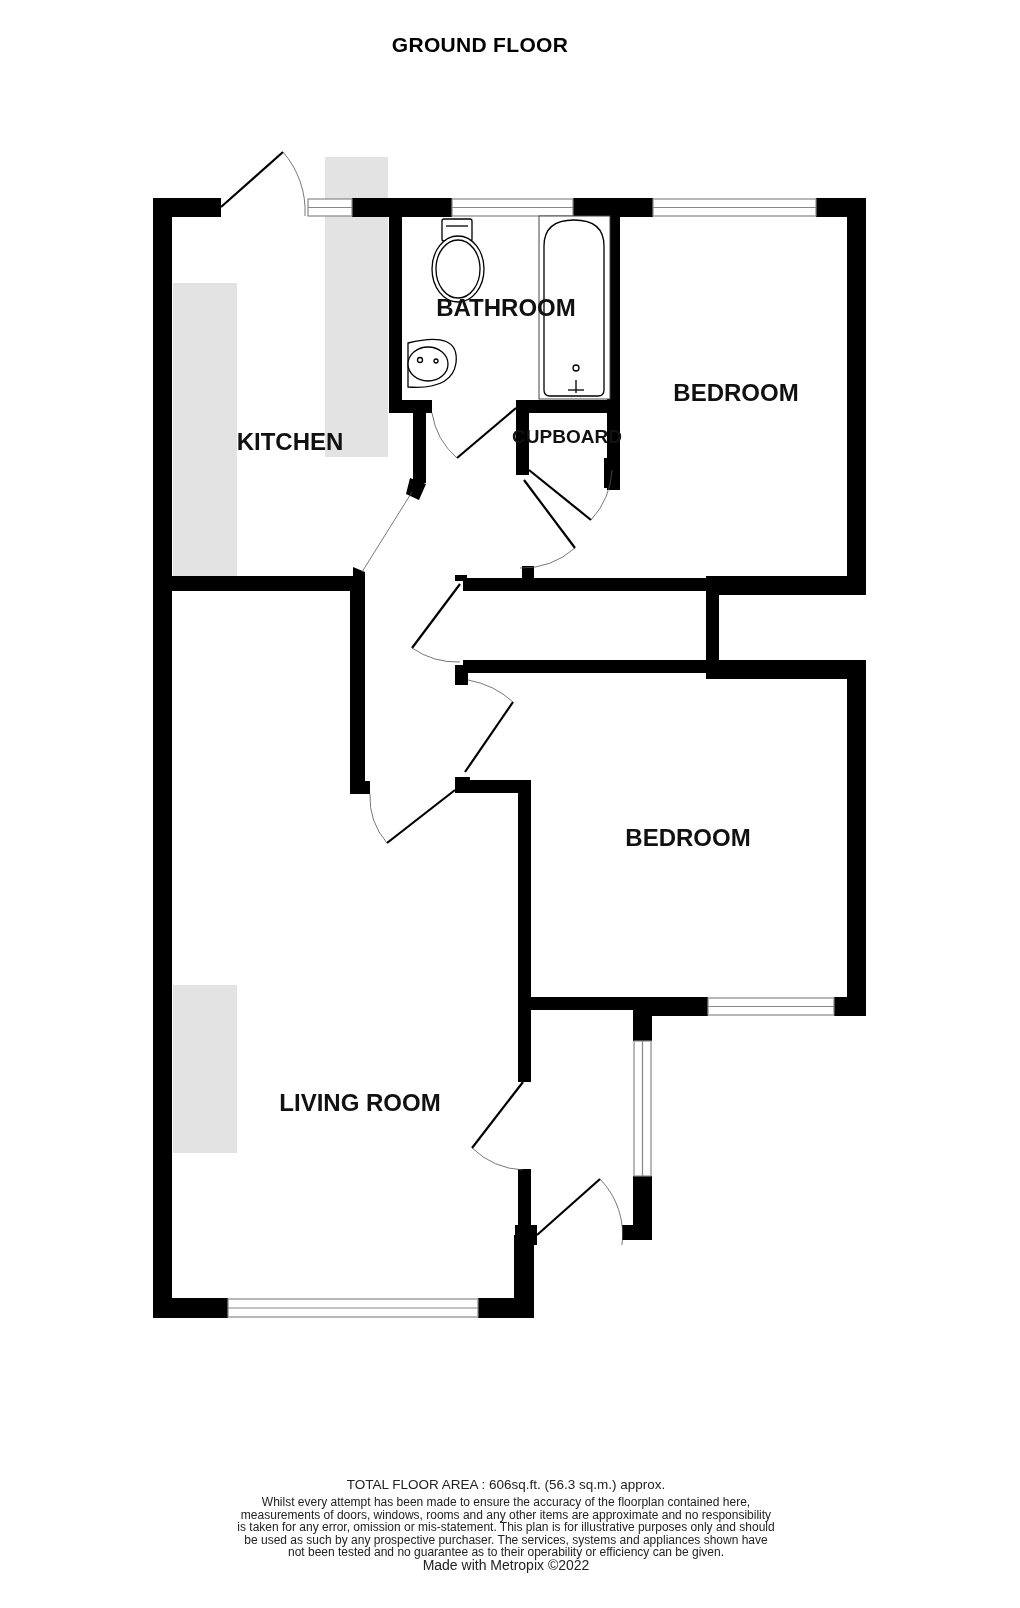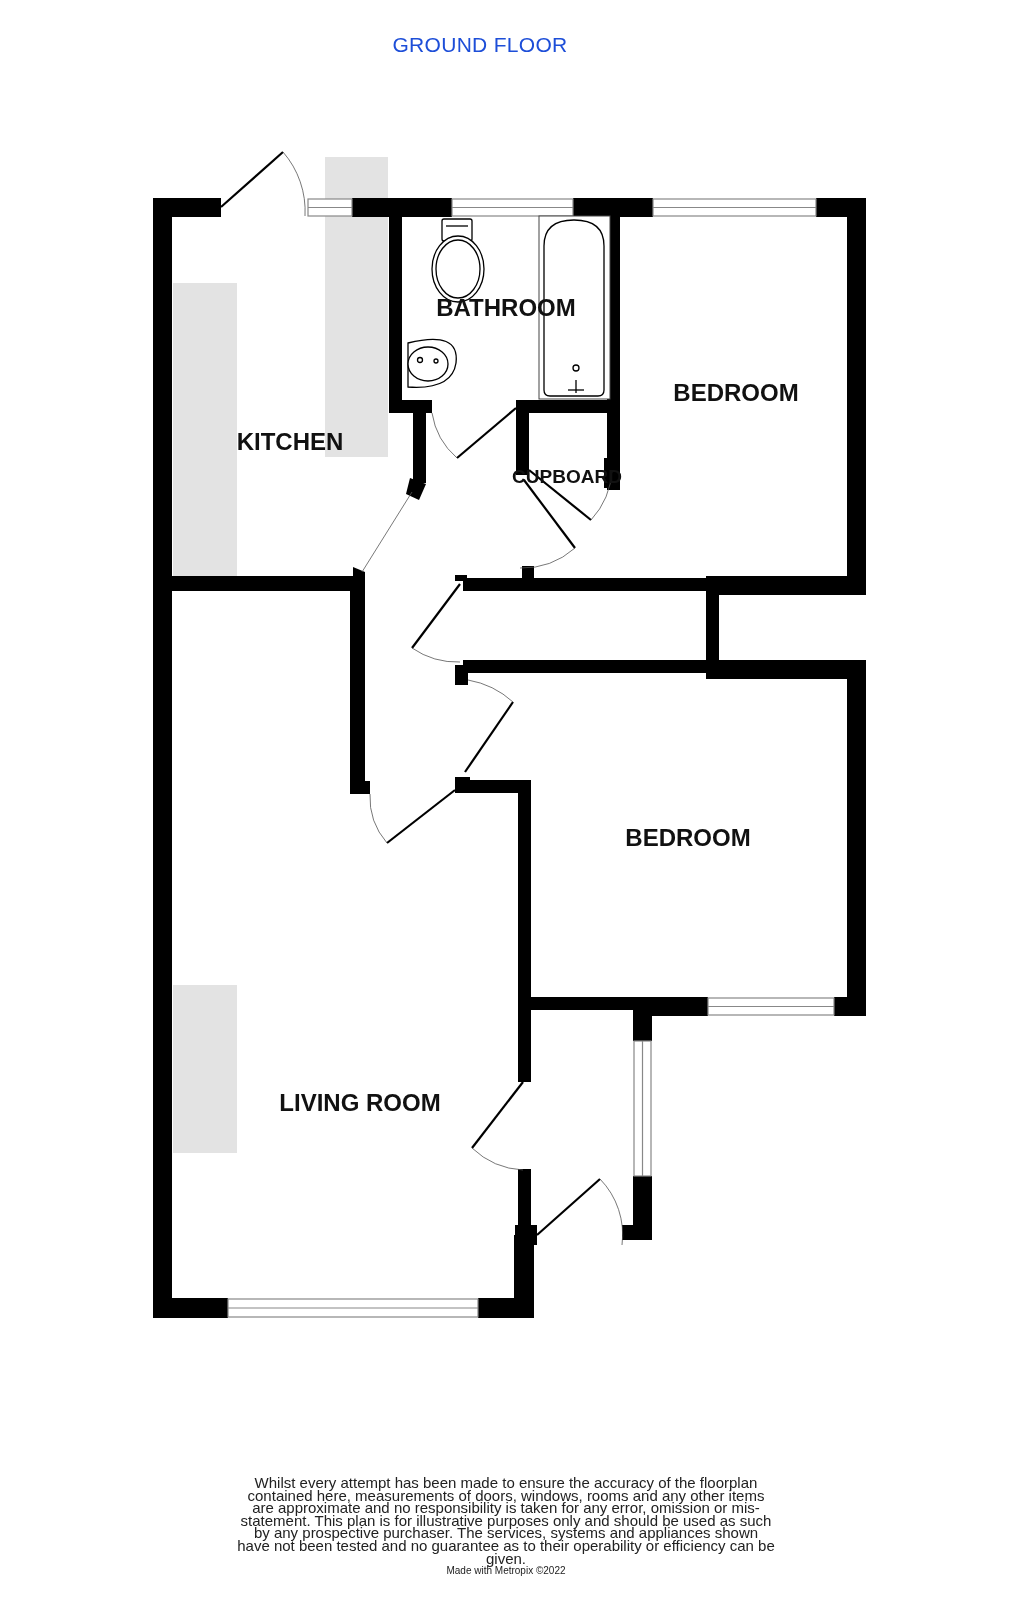--- a/index.html
+++ b/index.html
@@ -1,23 +1,23 @@
 <!DOCTYPE html>
 <html><head>
 <meta charset="utf-8">
 <style>
   html, body { margin:0; padding:0; background:#ffffff; }
   body { width:1020px; height:1608px; position:relative; overflow:hidden; font-family:"Liberation Sans", sans-serif; }
-  .title { position:absolute; left:0; width:960px; top:33px; text-align:center; font-size:21px; color:#1d4ed8; letter-spacing:0.3px; }
+  .title { position:absolute; left:0; width:960px; top:33px; text-align:center; font-size:21px; color:#000000; letter-spacing:0.3px;font-weight:bold; }
   svg.plan { position:absolute; left:0; top:0; }
   .room-label { position:absolute; font-weight:bold; font-size:24px; color:#111; white-space:nowrap; transform:translate(-50%,-50%); }
   .footer { position:absolute; left:236px; width:540px; top:1477px; text-align:center; color:#222; }
   .footer .area { font-size:13.5px; margin-bottom:4px; }
-  .footer .disclaimer { font-size:15px; line-height:12.6px; }
-  .footer .made { font-size:10px; line-height:12.6px; }
+  .footer .disclaimer { font-size:12px; line-height:12.6px; }
+  .footer .made { font-size:14px; line-height:12.6px; }
 </style>
 </head>
 <body>
 
 <div class="title">GROUND FLOOR</div>
 
 <svg class="plan" width="1020" height="1608" viewBox="0 0 1020 1608">
 
   <g fill="#e3e3e3">
     <rect x="173" y="283" width="64" height="297"></rect>
@@ -165,21 +165,22 @@
     <rect x="539" y="216" width="71" height="183" fill="#fff" stroke="#444" stroke-width="1"></rect>
     <path d="M544,246 Q544,220 574,220 Q604,220 604,246 L604,390 Q604,396 598,396 L550,396 Q544,396 544,390 Z"></path>
     <circle cx="576" cy="368" r="3"></circle>
     <line x1="576" y1="380" x2="576" y2="393"></line>
     <line x1="568" y1="390" x2="584" y2="390"></line>
   </g>
 </svg>
 
 <div class="room-label" style="left:290px; top:442px;">KITCHEN</div>
 <div class="room-label" style="left:506px; top:308px;">BATHROOM</div>
-<div class="room-label" style="left:567px; top:437px; font-size:19px;margin-top:40px;">CUPBOARD</div>
+<div class="room-label" style="left:567px; top:437px; font-size:19px;">CUPBOARD</div>
 <div class="room-label" style="left:736px; top:393px;">BEDROOM</div>
 <div class="room-label" style="left:688px; top:838px;">BEDROOM</div>
 <div class="room-label" style="left:360px; top:1103px;">LIVING ROOM</div>
 
 <div class="footer">
+  <div class="area">TOTAL FLOOR AREA : 606sq.ft. (56.3 sq.m.) approx.</div>
   <div class="disclaimer">Whilst every attempt has been made to ensure the accuracy of the floorplan contained here, measurements of doors, windows, rooms and any other items are approximate and no responsibility is taken for any error, omission or mis-statement. This plan is for illustrative purposes only and should be used as such by any prospective purchaser. The services, systems and appliances shown have not been tested and no guarantee as to their operability or efficiency can be given.</div>
   <div class="made">Made with Metropix ©2022</div>
 </div>
 
 </body></html>

